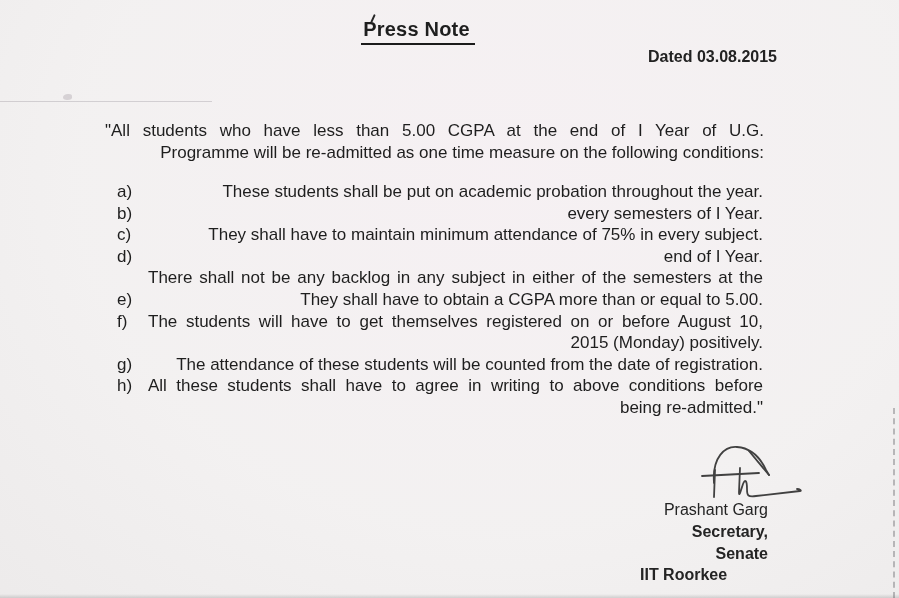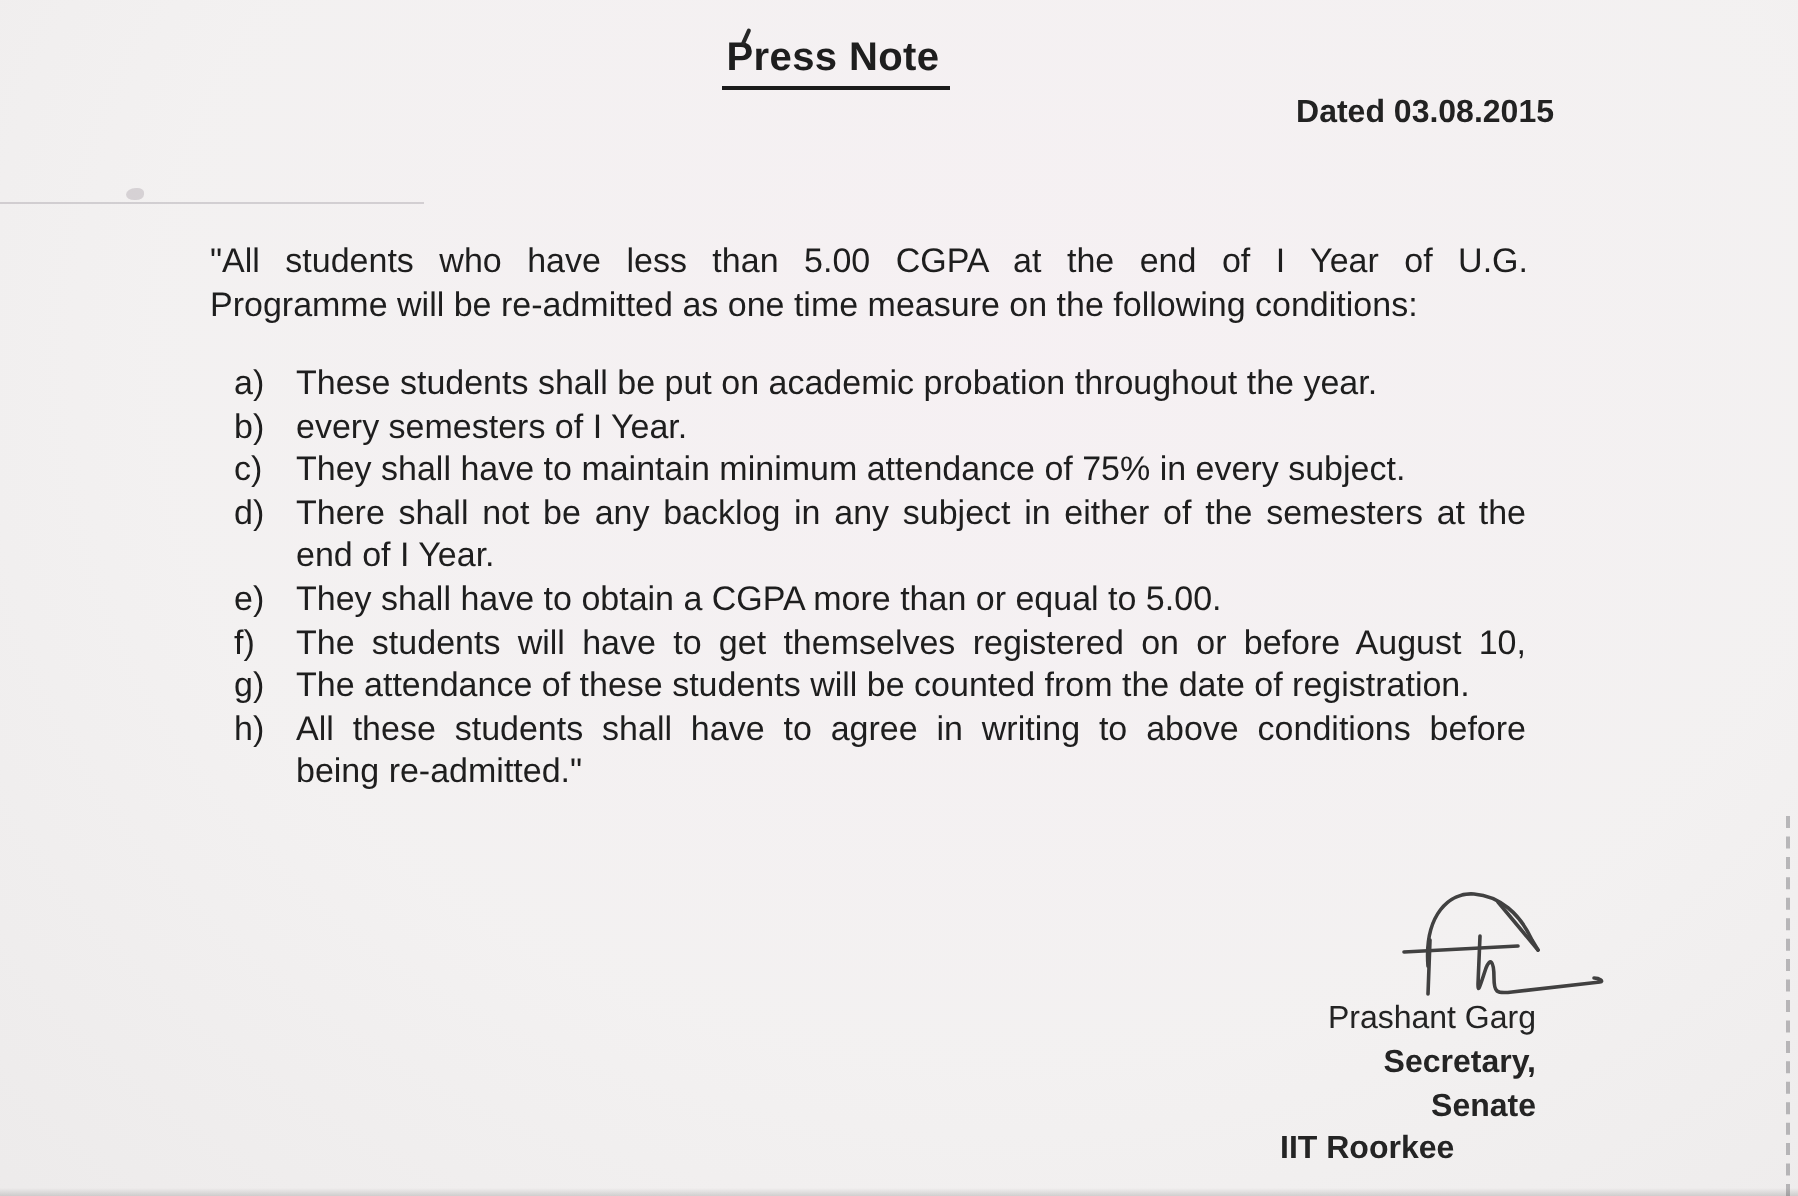--- a/index.html
+++ b/index.html
@@ -32,21 +32,21 @@
     position:absolute;left:105px;top:120px;width:659px;
     font-size:17px;line-height:21.6px;
   }
   .conds{
     position:absolute;left:117px;top:181px;width:646px;
     font-size:17px;line-height:21.6px;
   }
   .cond{display:flex;}
   .cond .cl{flex:none;width:31px;}
   .cond .ct{width:615px;}
-  .line{white-space:nowrap;}
+  .line{white-space:nowrap;text-align:right;}
   .line.just{white-space:normal;text-align:justify;text-align-last:justify;text-justify:inter-word;}
   .signature-svg{position:absolute;left:694px;top:441px;}
   .sigblock{
     position:absolute;left:640px;top:499px;width:128px;
     font-size:16px;line-height:21.8px;text-align:right;color:#242424;
   }
   .sigblock .b{font-weight:bold;}
   .sigblock .org{text-align:left;}
   .scanline{
     position:absolute;left:0;top:101px;width:212px;height:1px;
@@ -98,34 +98,35 @@
       </div>
       <div class="cond">
         <div class="cl">c)</div>
         <div class="ct">
           <div class="line">They shall have to maintain minimum attendance of 75% in every subject.</div>
         </div>
       </div>
       <div class="cond">
         <div class="cl">d)</div>
         <div class="ct">
+          <div class="line">end of I Year.</div>
           <div class="line just">There shall not be any backlog in any subject in either of the semesters at the</div>
-          <div class="line">end of I Year.</div>
         </div>
       </div>
       <div class="cond">
         <div class="cl">e)</div>
         <div class="ct">
           <div class="line">They shall have to obtain a CGPA more than or equal to 5.00.</div>
         </div>
       </div>
       <div class="cond">
         <div class="cl">f)</div>
         <div class="ct">
           <div class="line just">The students will have to get themselves registered on or before August 10,</div>
+          <div class="line">2015 (Monday) positively.</div>
         </div>
       </div>
       <div class="cond">
         <div class="cl">g)</div>
         <div class="ct">
           <div class="line">The attendance of these students will be counted from the date of registration.</div>
         </div>
       </div>
       <div class="cond">
         <div class="cl">h)</div>

